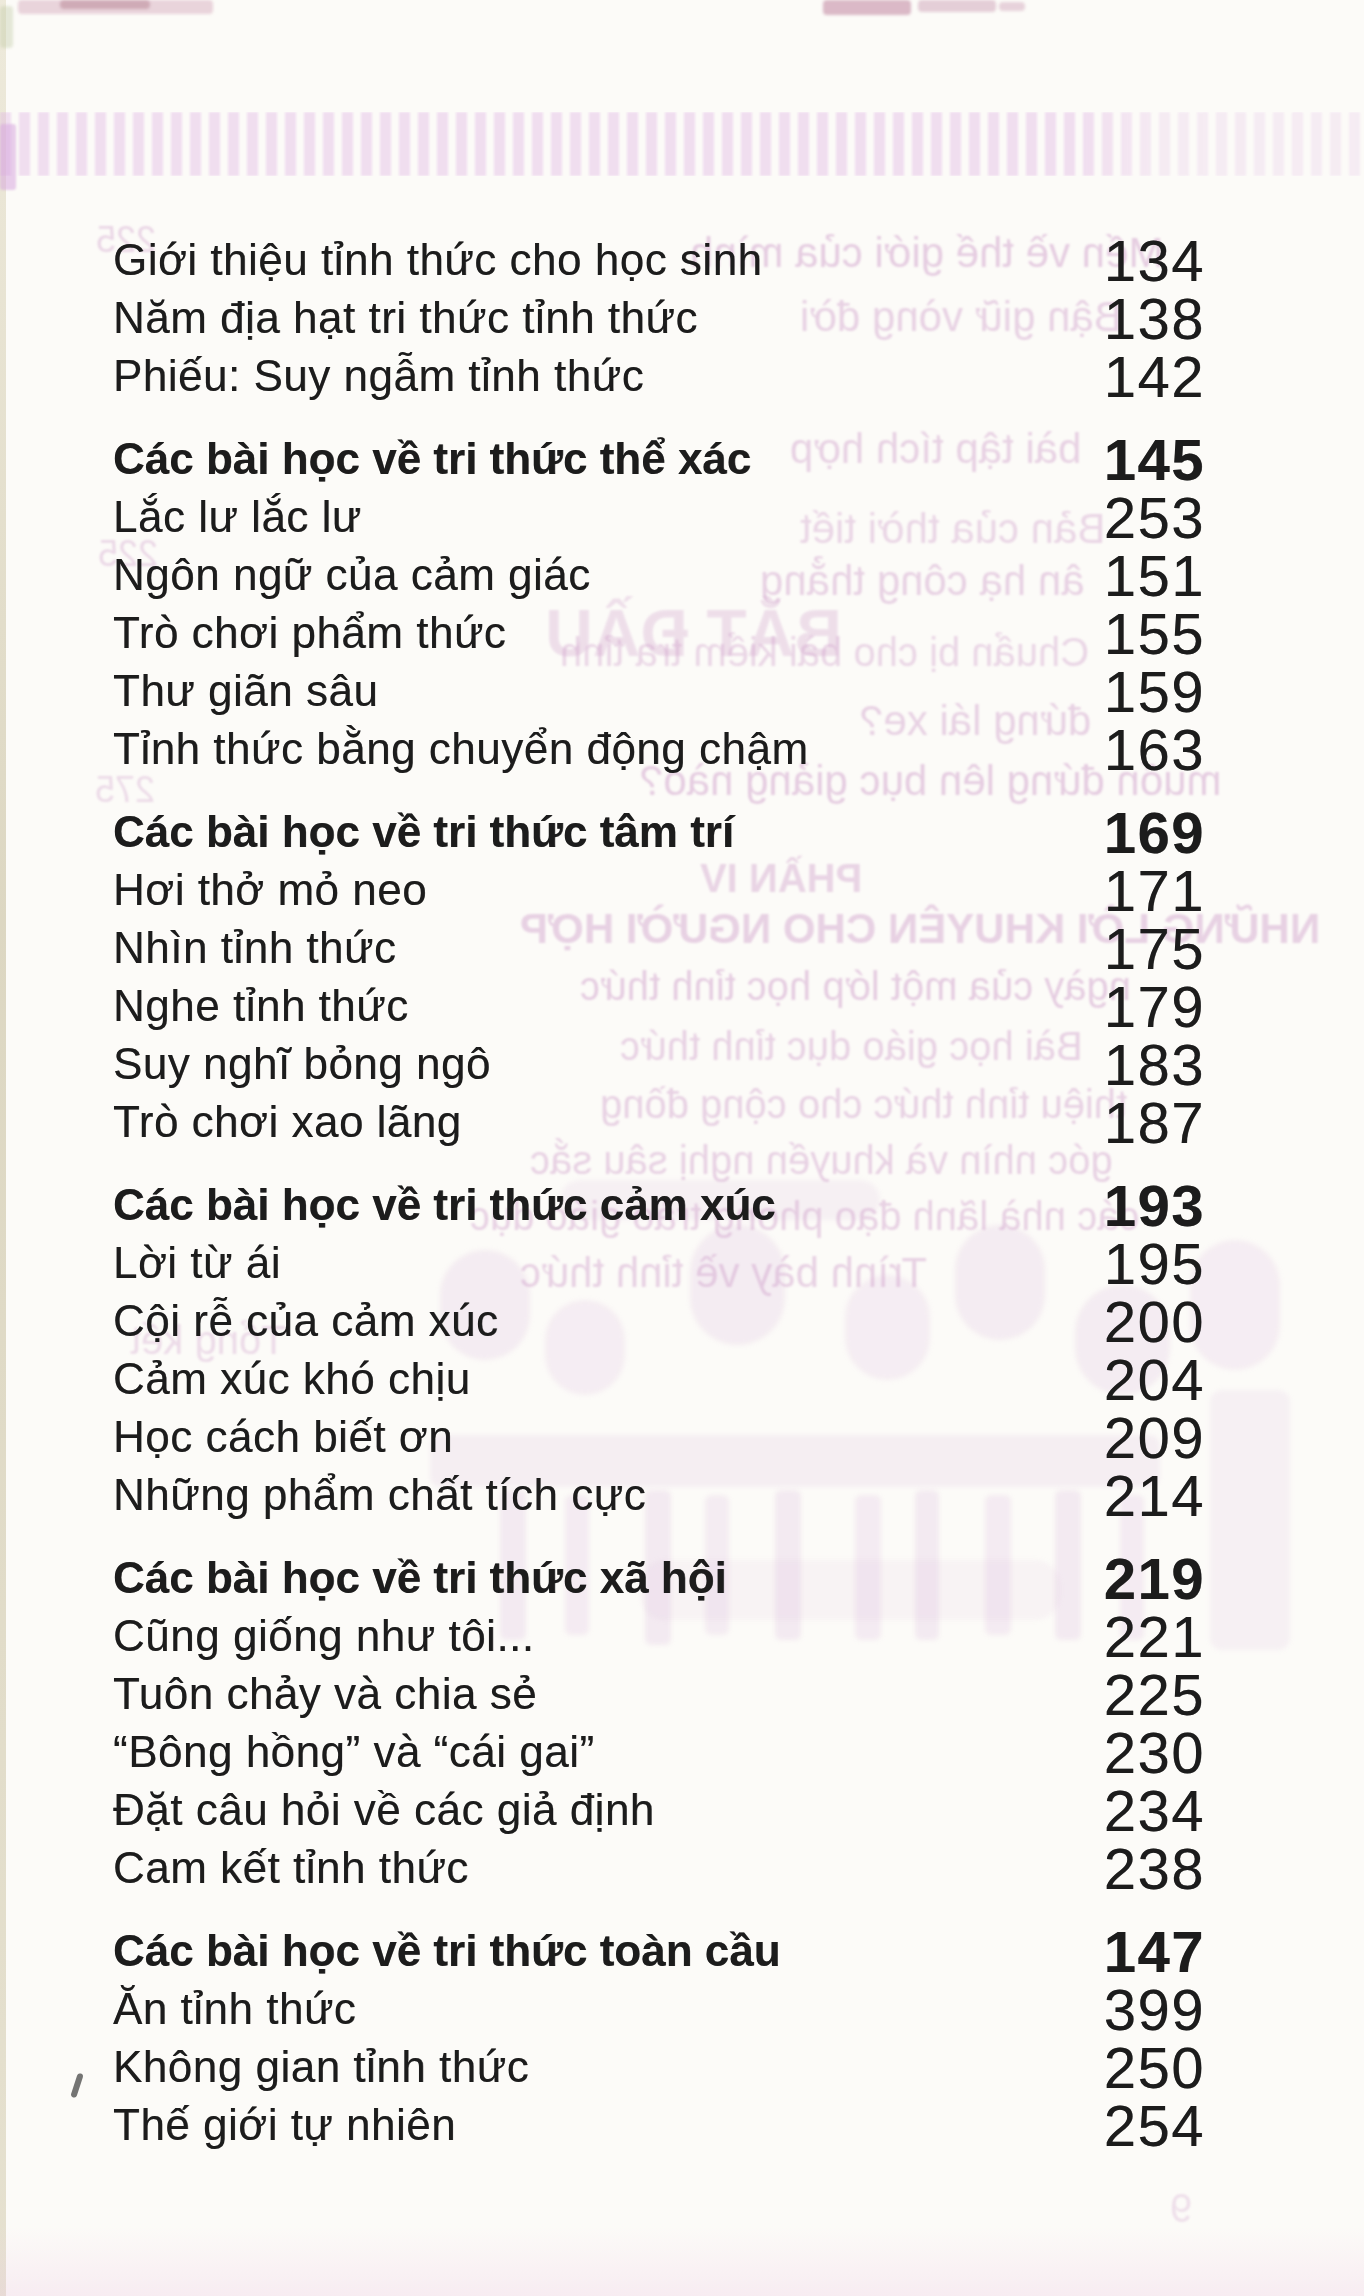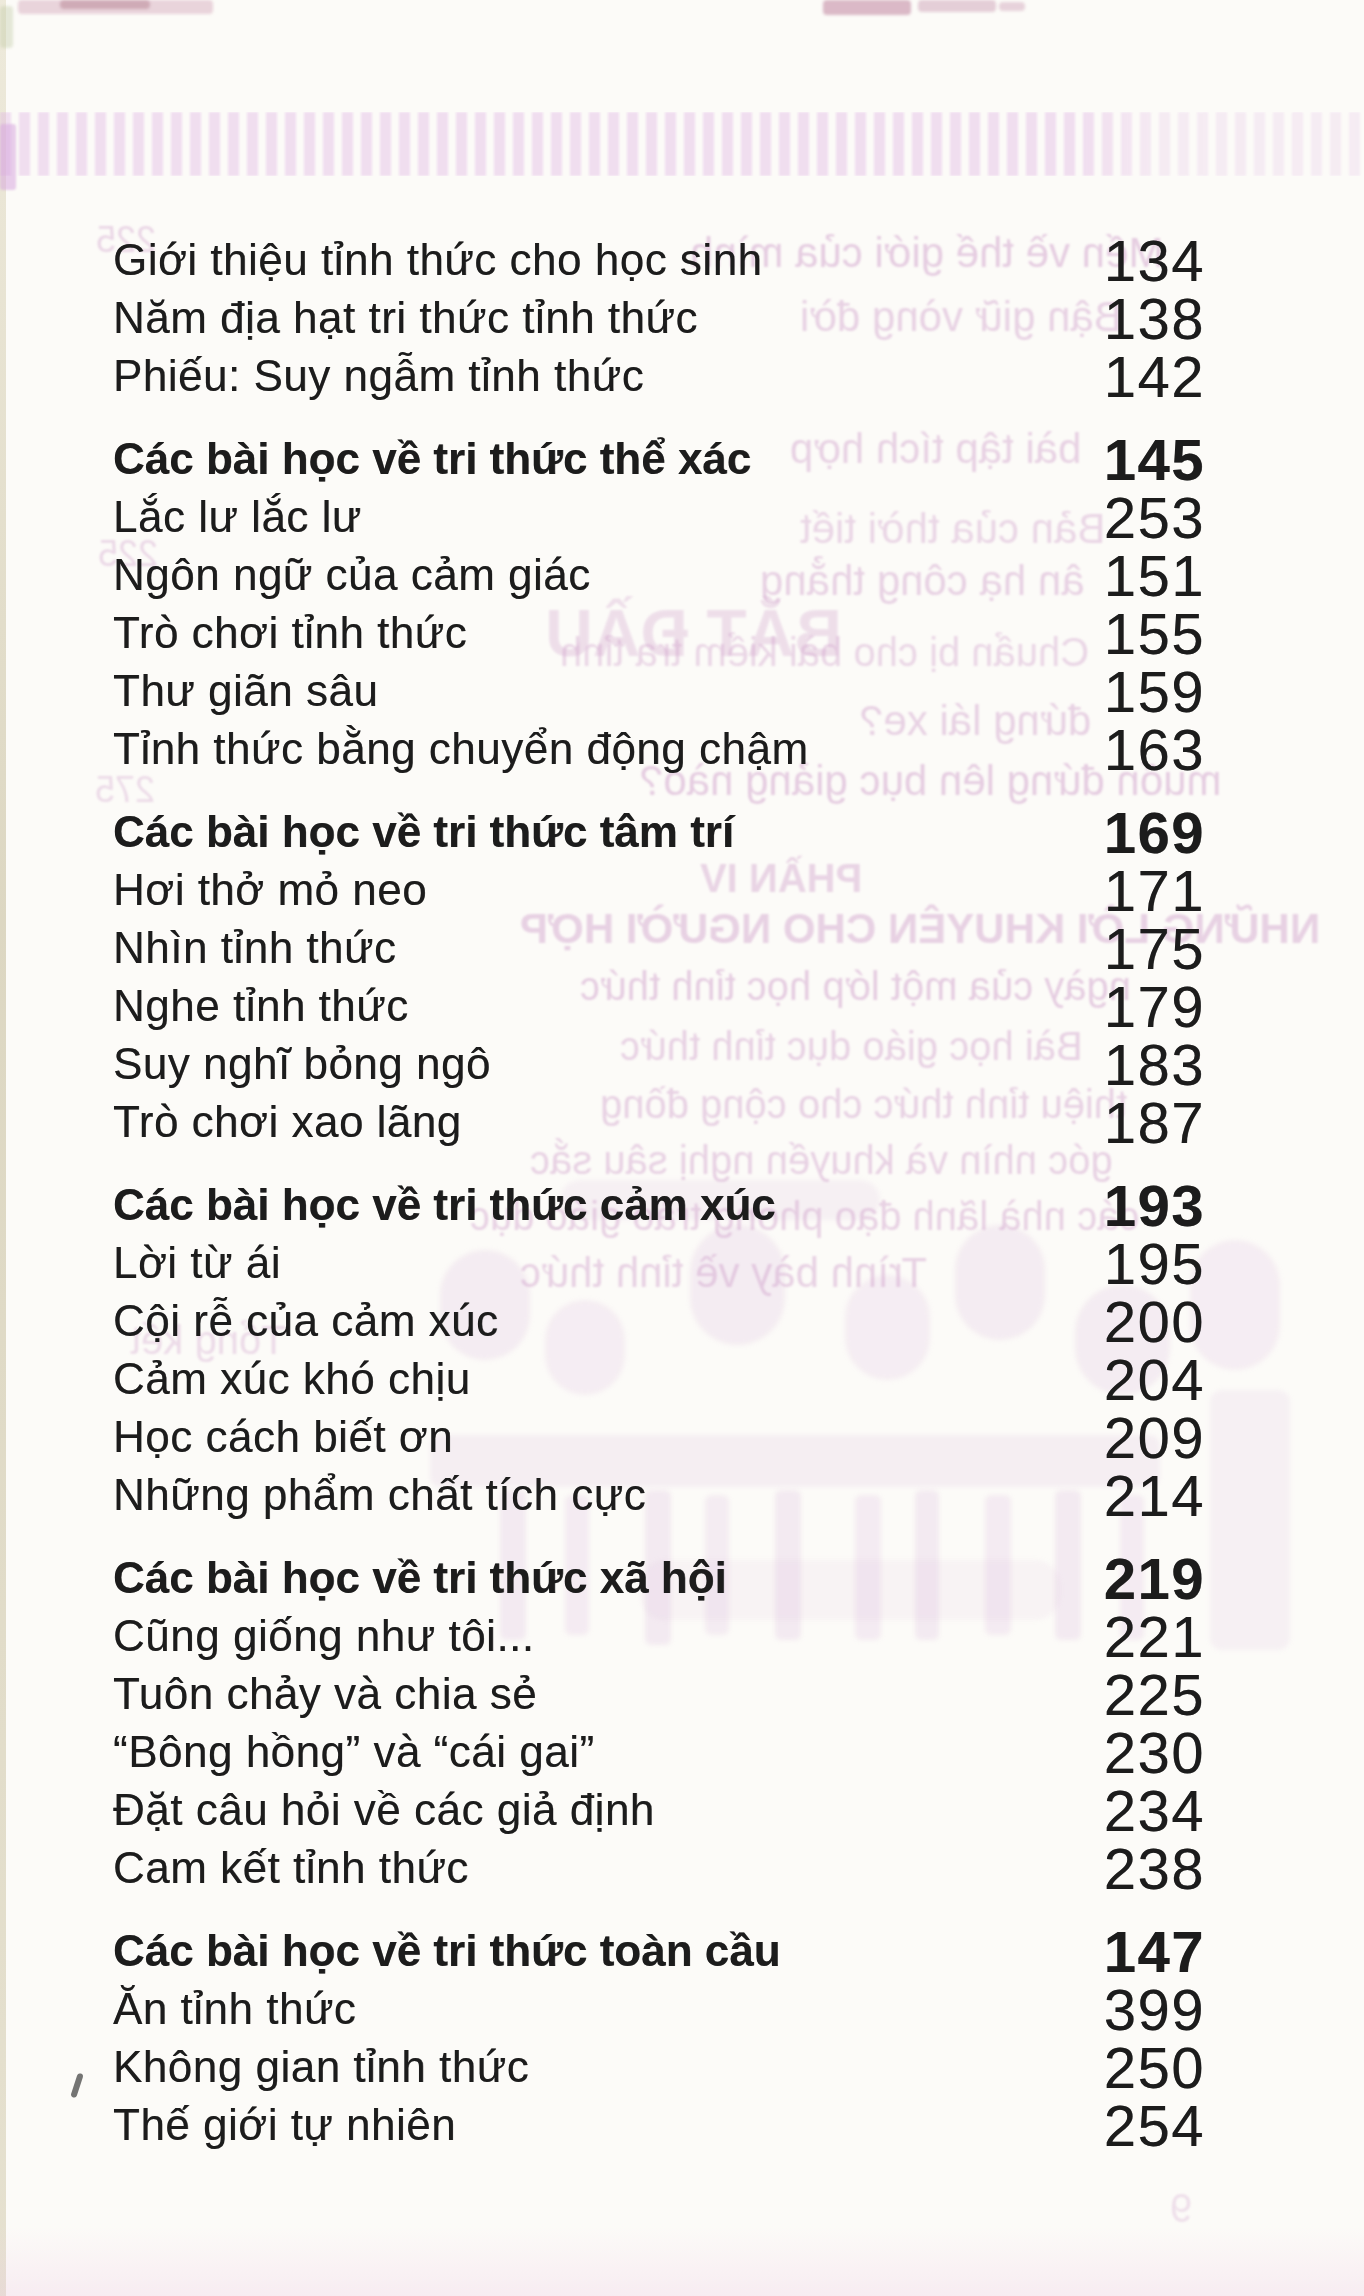--- a/index.html
+++ b/index.html
@@ -156,21 +156,21 @@
   </div>
       <div class="row">
     <span class="lbl">Lắc lư lắc lư</span>
     <span class="pg">253</span>
   </div>
       <div class="row">
     <span class="lbl">Ngôn ngữ của cảm giác</span>
     <span class="pg">151</span>
   </div>
       <div class="row">
-    <span class="lbl">Trò chơi tỉnh thức</span>
+    <span class="lbl">Trò chơi phẩm thức</span>
     <span class="pg">155</span>
   </div>
       <div class="row">
     <span class="lbl">Thư giãn sâu</span>
     <span class="pg">159</span>
   </div>
       <div class="row">
     <span class="lbl">Tỉnh thức bằng chuyển động chậm</span>
     <span class="pg">163</span>
   </div>

